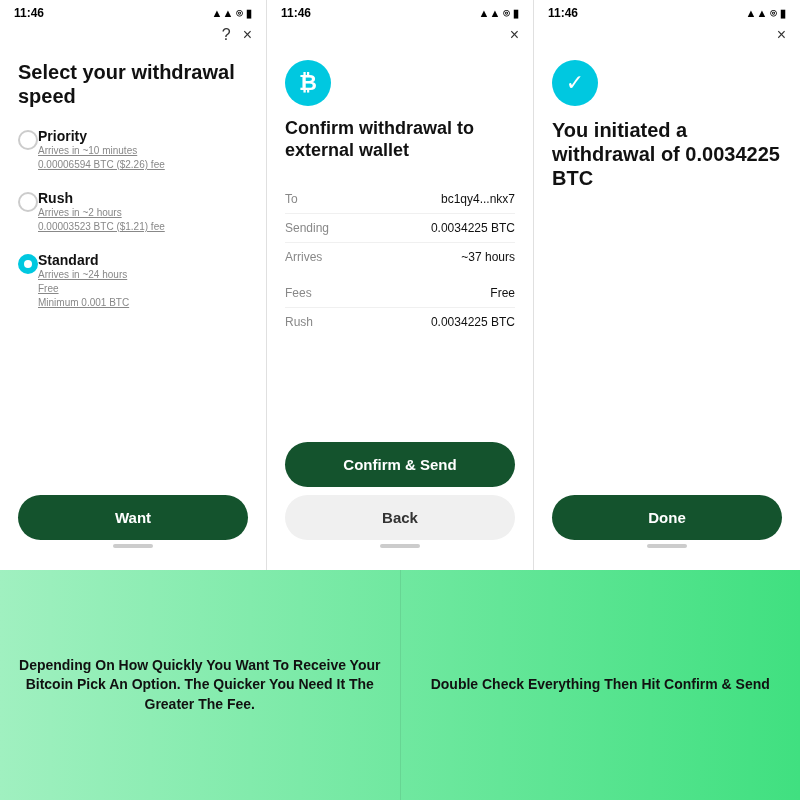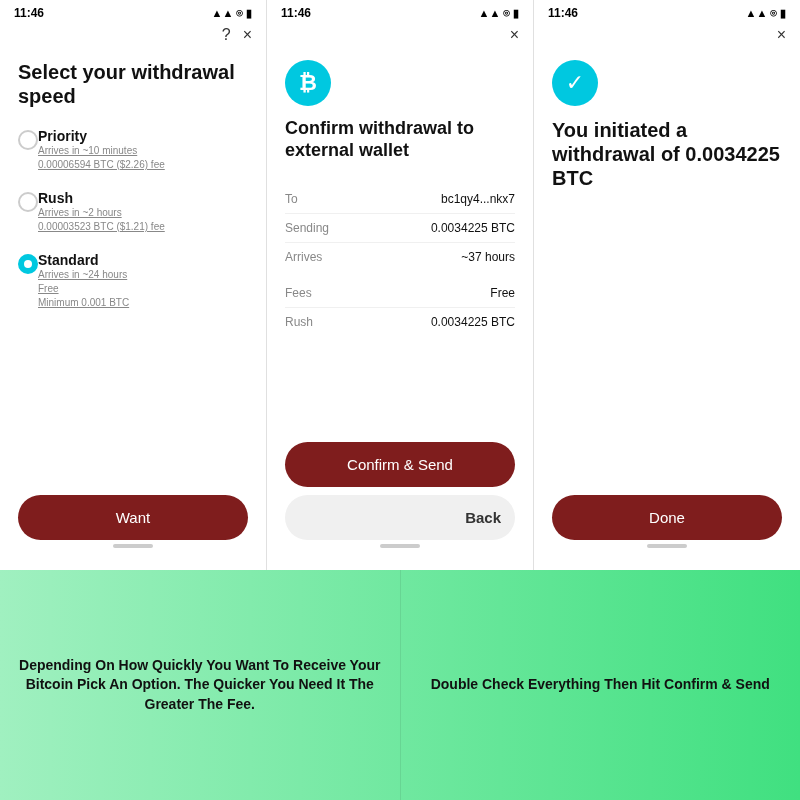--- a/index.html
+++ b/index.html
@@ -103,38 +103,38 @@
 
     
     .screen-bottom {
       padding: 10px 18px 16px;
     }
     .btn-primary {
       width: 100%;
       padding: 14px;
       border-radius: 30px;
       border: none;
-      background: #7f1d1d;
+      background: #14532d;
       color: #fff;
       font-size: 15px;
-      font-weight: 400;
+      font-weight: 700;
       cursor: pointer;
       text-align: center;
     }
     .btn-secondary {
       width: 100%;
       padding: 14px;
       border-radius: 30px;
       border: none;
       background: #f0f0f0;
       color: #333;
       font-size: 15px;
       font-weight: 600;
       cursor: pointer;
-      text-align: right;
+      text-align: center;
       margin-top: 8px;
     }
     .home-indicator {
       width: 40px;
       height: 4px;
       border-radius: 2px;
       background: #ccc;
       margin: 4px auto 6px;
     }
 

